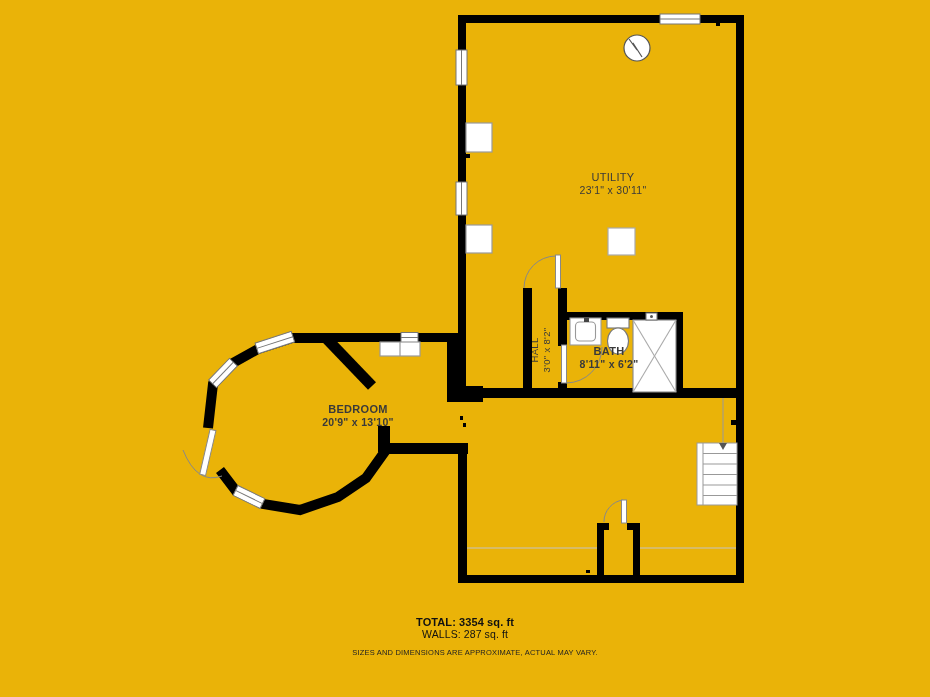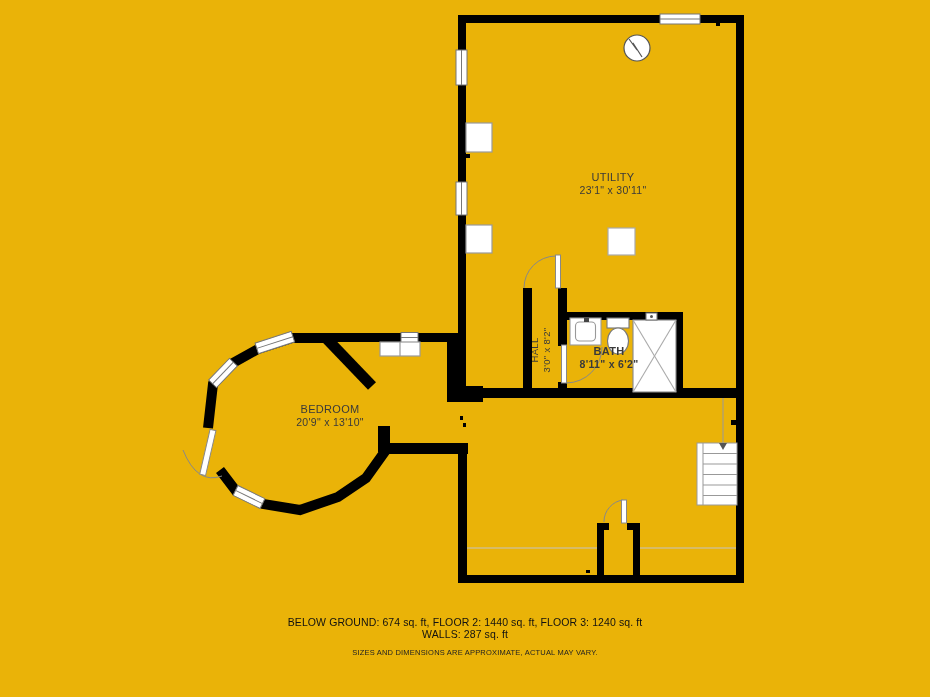--- a/index.html
+++ b/index.html
@@ -173,25 +173,25 @@
   <div class="room-label rot" style="left:541px;top:350px;">
     <div>HALL</div>
     <div class="dims">3'0" x 8'2"</div>
   </div>
 
   <div class="room-label" style="left:609px;top:358px;font-weight:bold;">
     <div>BATH</div>
     <div class="dims">8'11" x 6'2"</div>
   </div>
 
-  <div class="room-label" style="left:330px;top:416px;">
+  <div class="room-label" style="left:358px;top:416px;font-weight:bold;">
     <div>BEDROOM</div>
     <div class="dims">20'9" x 13'10"</div>
   </div>
 
 
   <div id="summary">
-    <div>BELOW GROUND: 674 sq. ft, FLOOR 2: 1440 sq. ft, FLOOR 3: 1240 sq. ft</div>
+    <div class="total">TOTAL: 3354 sq. ft</div>
     <div>WALLS: 287 sq. ft</div>
     <div class="disclaimer">SIZES AND DIMENSIONS ARE APPROXIMATE, ACTUAL MAY VARY.</div>
   </div>
 
 </div>
 
 </body></html>

